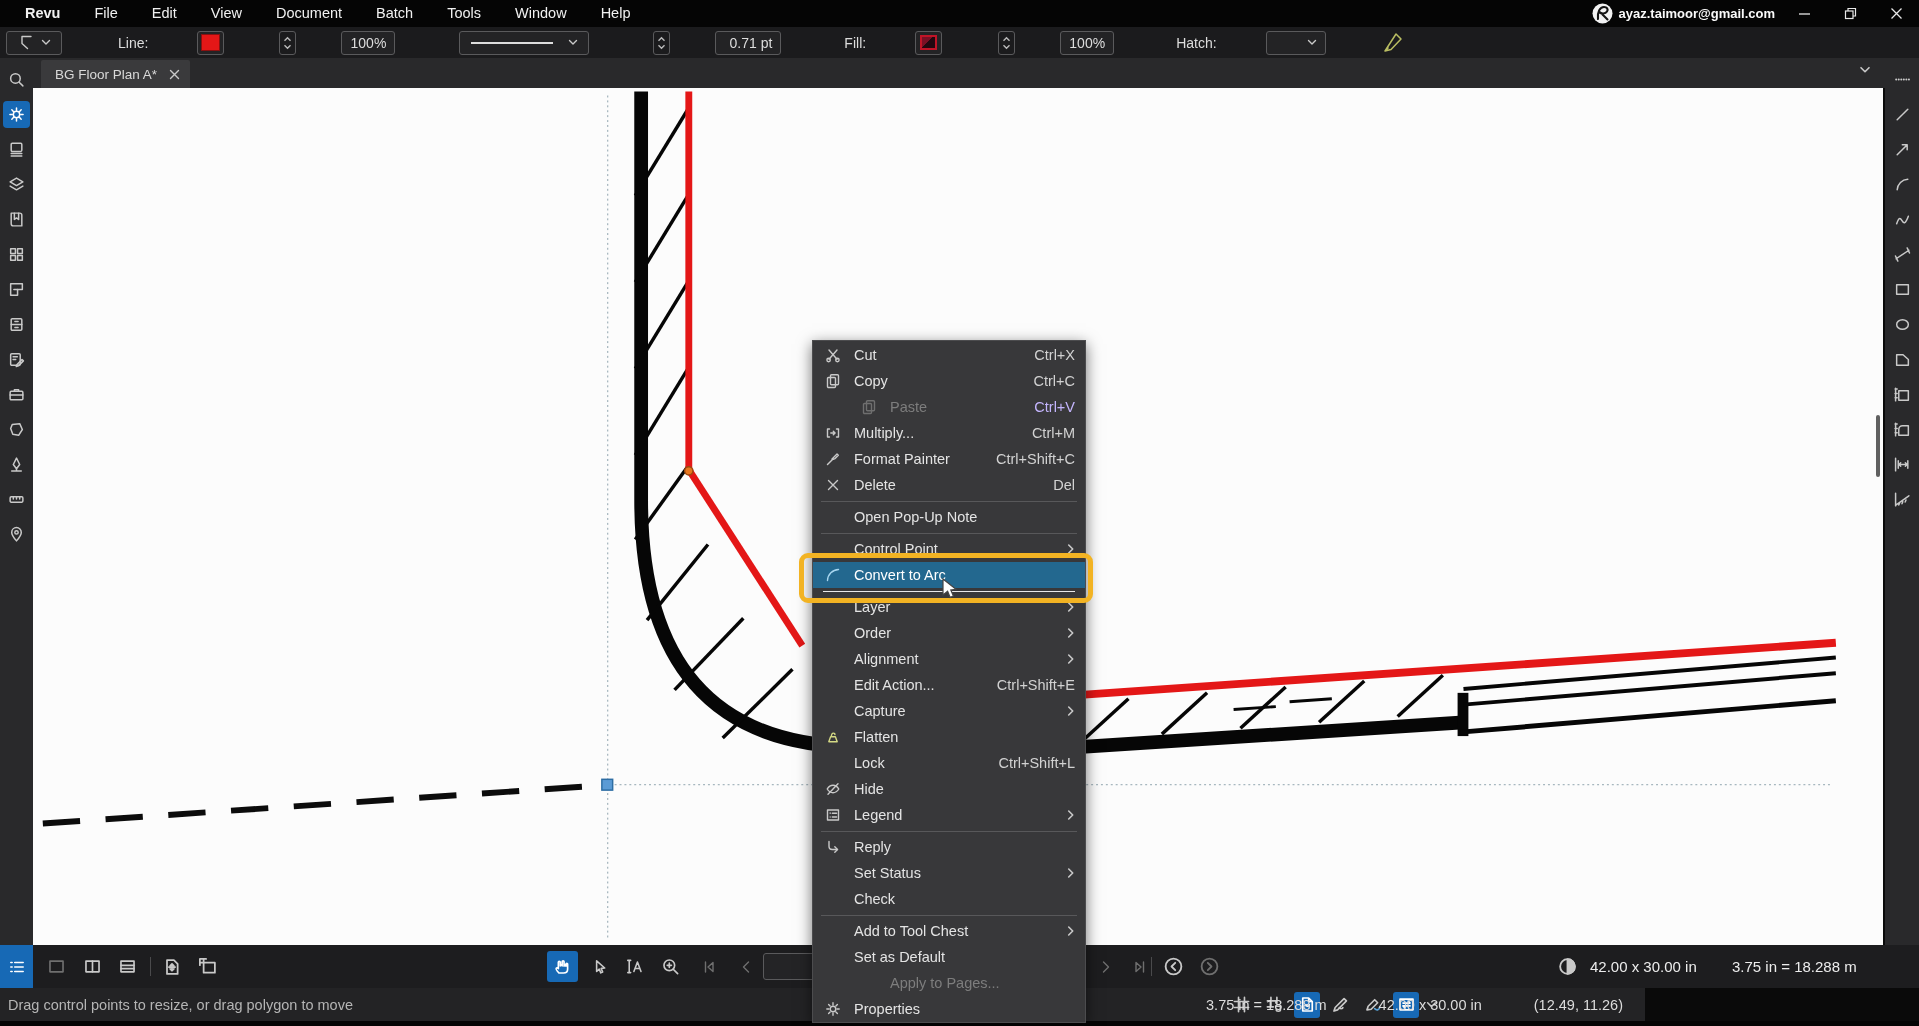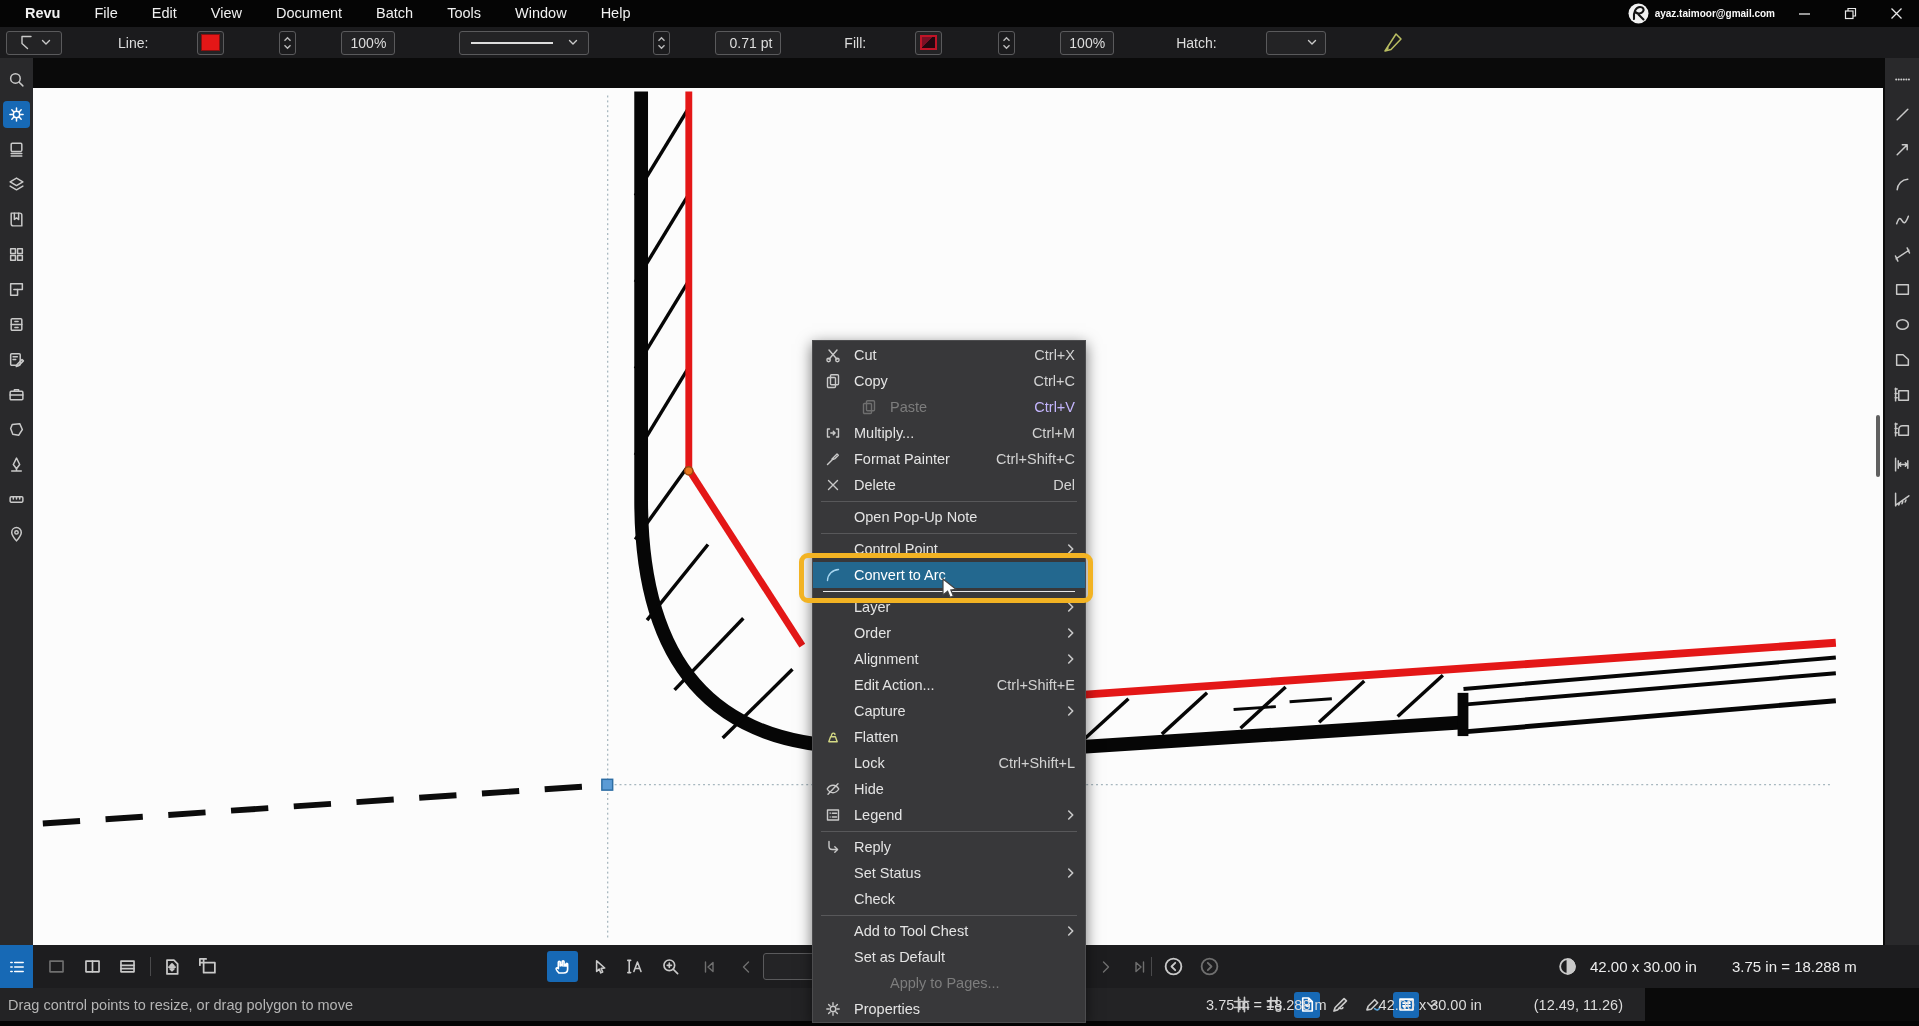--- a/index.html
+++ b/index.html
@@ -7,21 +7,21 @@
        font-family:"Liberation Sans",sans-serif;color:#e6e6e6;-webkit-font-smoothing:antialiased;}
   svg{display:block;}
   .ic{stroke:#c9c9c9;fill:none;stroke-width:1.4;stroke-linecap:round;stroke-linejoin:round;}
 
   
   .titlebar{position:absolute;left:0;top:0;width:1919px;height:27px;background:#050505;display:flex;align-items:center;}
   .menus{display:flex;align-items:center;height:100%;padding-left:8px;}
   .menu-item{padding:0 17px;font-size:14.5px;color:#f1f1f1;line-height:27px;cursor:default;}
   .menu-item.first{font-weight:700;}
   .tb-right{position:absolute;right:0;top:0;height:27px;display:flex;align-items:center;gap:0;}
-  .email{font-size:10px;font-weight:700;color:#fafafa;margin:0 6px 0 6px;}
+  .email{font-size:13px;font-weight:700;color:#fafafa;margin:0 6px 0 6px;}
   .winbtn{width:46px;height:27px;display:flex;align-items:center;justify-content:center;color:#e8e8e8;}
 
   
   .fmtbar{position:absolute;left:0;top:27px;width:1919px;height:31px;background:#1b1b1d;display:flex;align-items:center;font-size:14px;color:#ddd;gap:42px;}
   .fbox{height:24px;border:1px solid #5a5a5c;border-radius:3px;background:#232325;display:flex;align-items:center;justify-content:center;box-sizing:border-box;}
   .flabel{margin:0 7px 0 14px;}
   .spin{width:17px;height:24px;border:1px solid #5a5a5c;border-radius:3px;box-sizing:border-box;display:flex;flex-direction:column;align-items:center;justify-content:center;gap:2px;margin-right:3px;}
   .spin svg{stroke:#bbb;fill:none;stroke-width:1.6;}
   .vbox{min-width:54px;padding:0 8px;justify-content:flex-end;}
 
@@ -184,20 +184,35 @@
           <path d="M1.5 1.5 5 5l3.5-3.5"></path>
         </svg>
     </div>
     <div style="margin-left:14px;display:flex;">
       <svg width="24" height="22" viewBox="0 0 24 22" fill="none" stroke="#b9bd62" stroke-width="1.5" stroke-linejoin="round">
           <path d="M14 2 3 19l6-1.5L19 7Z M14 2l5 5 M3 19l3.5-3.5"></path>
         </svg>
     </div>
   </div>
 
+  <div class="tabbar">
+    <div class="tab">
+      <span>BG Floor Plan A*</span>
+      <span class="close">
+        <svg width="11" height="11" viewBox="0 0 11 11" class="ic">
+            <path d="M1.5 1.5 9.5 9.5M9.5 1.5 1.5 9.5"></path>
+          </svg>
+      </span>
+    </div>
+    <div class="tab-chevron">
+      <svg width="12" height="8" viewBox="0 0 10 7" class="ic">
+          <path d="M1.5 1.5 5 5l3.5-3.5"></path>
+        </svg>
+    </div>
+  </div>
 
   <div class="sidebar sb-left" id="sidebarL">
       <div class="sb-icon">
         <svg width="17" height="17" viewBox="0 0 16 16" class="ic">
           <circle cx="7" cy="7" r="4.5"></circle>
           <path d="M10.5 10.5 14 14"></path>
         </svg>
       </div>
       <div class="sb-icon active">
         <svg width="17" height="17" viewBox="0 0 16 16" class="ic">

